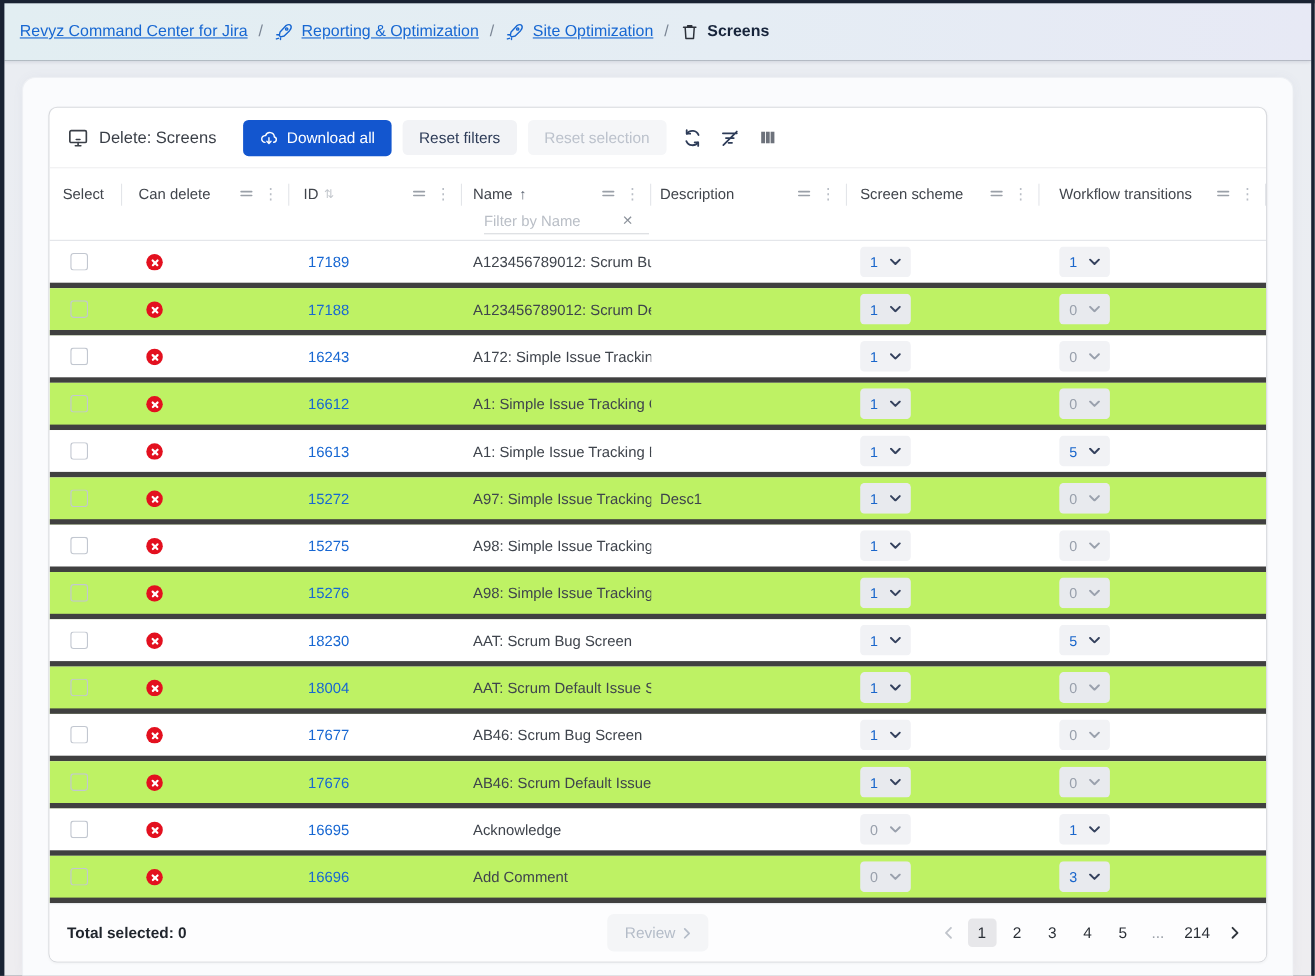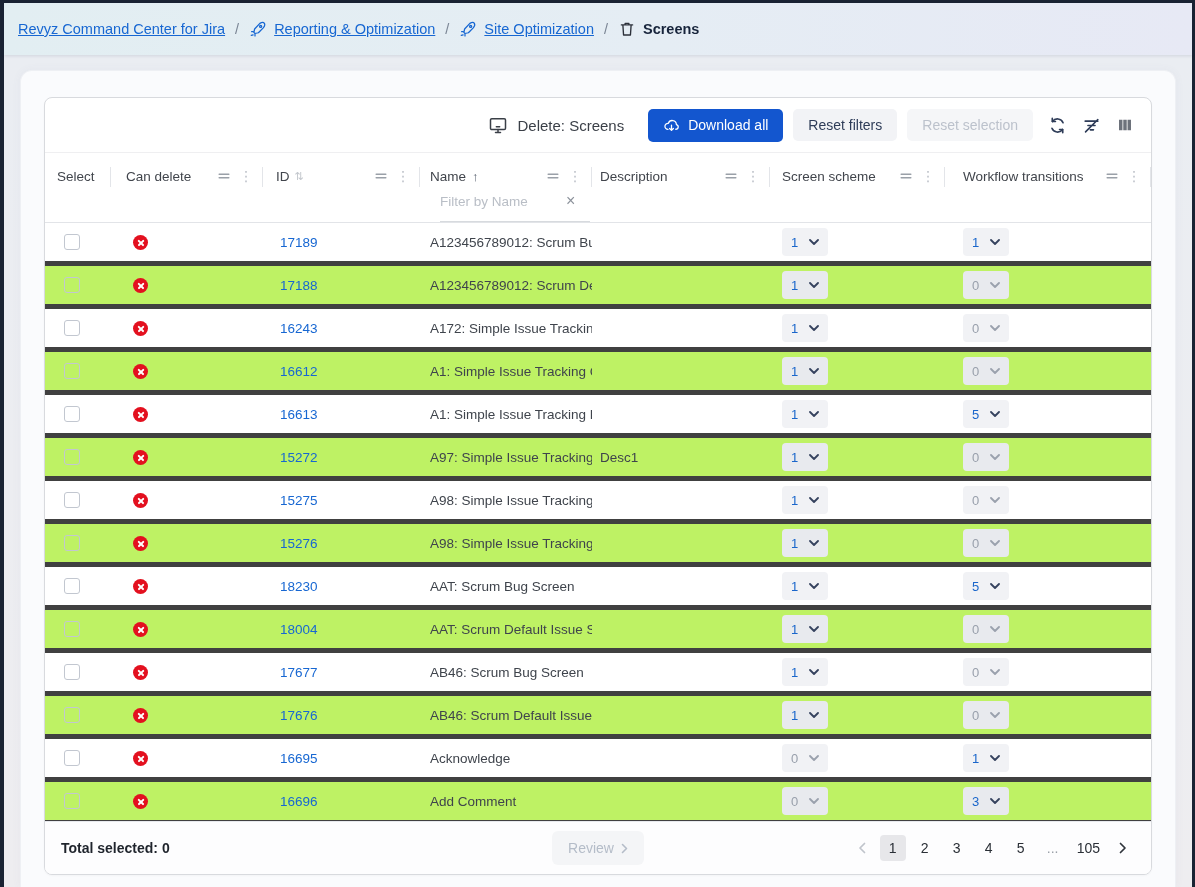--- a/index.html
+++ b/index.html
@@ -16,42 +16,42 @@
   .sep { color:#7a8594; }
   .crumb-current { font-weight:bold; color:#17243b;justify-content:center; }
   .bc-icon { width:18px; height:18px; display:inline-block; }
   
   .page { flex:1; background:linear-gradient(180deg,#eaedf2 0%,#eeedf0 100%); padding:15px 16px 0; overflow:hidden; }
   .panel { background:#fafbfd; border:1px solid #eef0f4; border-bottom:none; border-radius:12px 12px 0 0; height:100%;
            padding:26px 23px 0; box-shadow:0 0 10px rgba(90,100,140,.05); }
   
   .card { background:#ffffff; border:1px solid #d8dade; border-radius:8px; height:778px; display:flex; flex-direction:column;
           box-shadow:0 1px 2px rgba(0,0,0,.03); overflow:hidden; }
-  .card-header { flex:0 0 55px; display:flex; align-items:center; justify-content:flex-end; padding:0 16px; border-bottom:1px solid #efeff1; }
+  .card-header { flex:0 0 55px; display:flex; align-items:center; justify-content:flex-start; padding:0 16px; border-bottom:1px solid #efeff1; }
   .card-title { display:flex; align-items:center; gap:9px; font-size:15px; color:#3a3f47; }
   .toolbar { display:flex; align-items:center; gap:10px;padding-left:24px; }
   .btn { border:none; border-radius:5px; font-size:14px; padding:8px 15px; cursor:pointer; display:inline-flex; align-items:center; gap:8px; font-family:inherit; }
   .btn-primary { background:#1356cf; color:#ffffff; }
   .btn-default { background:#f2f3f6; color:#2e3c58; }
   .btn-disabled { background:#f5f6f8; color:#bcc2cc; cursor:default; }
   .tool-icon { width:20px; height:20px; display:inline-flex; align-items:center; justify-content:center; cursor:pointer; margin-left:4px; }
   
   .grid-cols { display:grid; grid-template-columns:66px 152px 157px 172px 178px 175px 1fr; }
   .thead { flex:0 0 66px; border-bottom:1px solid #e2e4e8; padding-top:6px; }
   .th { position:relative; padding-top:4px; }
   .th::after { content:''; position:absolute; right:0; top:8px; height:20px; width:1px; background:#e3e5e9; }
   .th-top { display:flex; align-items:center; height:26px; font-size:13.5px; font-weight:normal; color:#41454c; }
   .th-label { white-space:nowrap; }
   .th-icons { margin-left:auto; display:flex; align-items:center; gap:8px; padding-right:10px; }
   .dots { color:#b9bec6; font-size:14px; line-height:1; cursor:pointer; }
   .sort-idle { color:#c3c7cd; font-size:11px; letter-spacing:-2px; margin-left:5px; cursor:pointer; }
   .sort-up { color:#5a6270; font-size:13px; margin-left:6px; cursor:pointer; }
   .pad-select { padding-left:12px; } .pad-candelete { padding-left:15px; } .pad-id { padding-left:13px; }
   .pad-name { padding-left:10px; } .pad-desc { padding-left:8px; } .pad-scheme { padding-left:12px; } .pad-wt { padding-left:18px; }
-  .filter-wrap { margin-top:4px; margin-left:10px; width:150px; display:flex; align-items:flex-end; border-bottom:1px solid #d7dade; padding-bottom:12px; }
+  .filter-wrap { margin-top:4px; margin-left:10px; width:150px; display:flex; align-items:flex-start; border-bottom:1px solid #d7dade; padding-bottom:3px; }
   .filter-input { border:none; outline:none; background:transparent; font-size:13.5px; color:#3a3f47; width:126px; font-family:inherit; }
   .filter-input::placeholder { color:#b9bec6; }
   .filter-clear { color:#8c929b; font-size:16px; cursor:pointer; line-height:1; }
   .tbody { flex:1; overflow:hidden; }
   .tr { height:43px; align-items:center; border-bottom:5px solid #404040; background:#ffffff; font-size:13.5px; color:#3f444c; }
   .tr.alt { background:#bef264; }
   .td { overflow:hidden; white-space:nowrap; }
   .checkbox { width:16px; height:16px; border:1px solid #c2c7d0; border-radius:3px; display:inline-block; cursor:pointer; margin-left:19px; vertical-align:middle; }
   .no-delete { position:relative; width:15px; height:15px; border-radius:50%; background:#e3101f; display:inline-block; margin-left:22px; vertical-align:middle; }
   .no-delete::before,.no-delete::after { content:''; position:absolute; left:3.5px; top:6.7px; width:8px; height:1.7px; background:#ffffff; border-radius:1px; }
@@ -616,21 +616,21 @@
                   <path d="M6.5 1.5l-4.5 4.5 4.5 4.5"></path>
                 </svg>
             </span>
             <span style="display:flex;gap:6px;">
                 <span class="page-item active">1</span>
                 <span class="page-item">2</span>
                 <span class="page-item">3</span>
                 <span class="page-item">4</span>
                 <span class="page-item">5</span>
                 <span class="page-item ellipsis">...</span>
-                <span class="page-item">105</span>
+                <span class="page-item">214</span>
               </span>
             <span class="page-arrow">
               <svg width="8" height="12" viewBox="0 0 8 12" fill="none" stroke="#30353c" stroke-width="1.7" stroke-linecap="round" stroke-linejoin="round">
                   <path d="M1.5 1.5l4.5 4.5-4.5 4.5"></path>
                 </svg>
             </span>
           </div>
         </div>
 
       </div>

